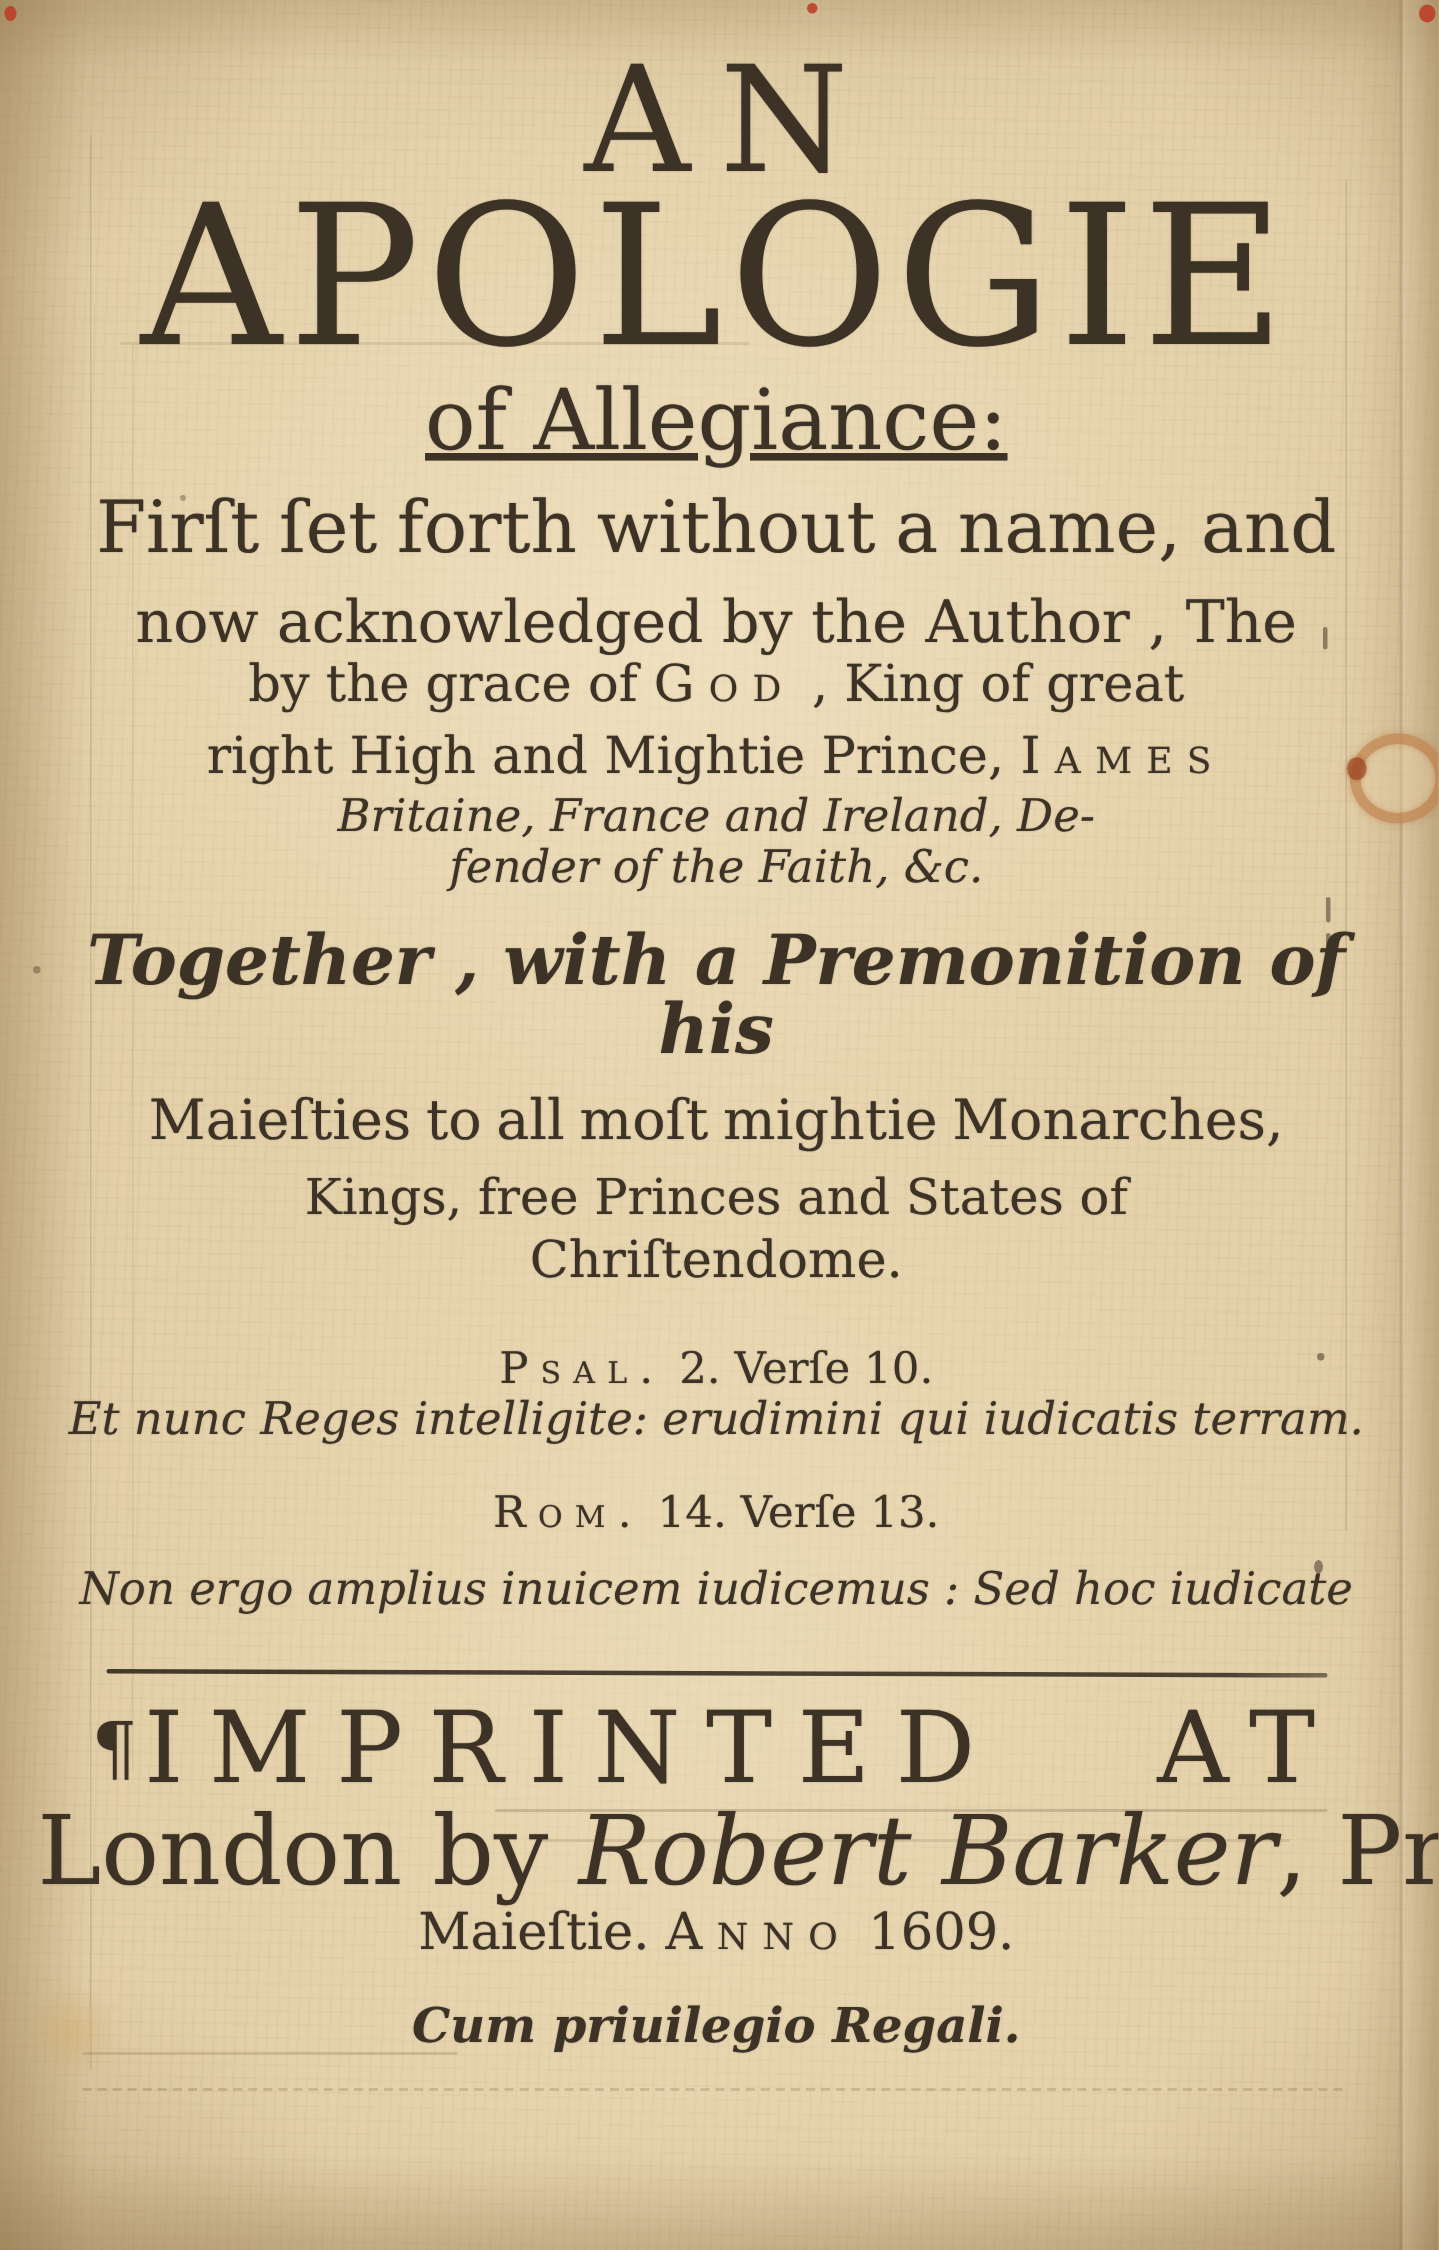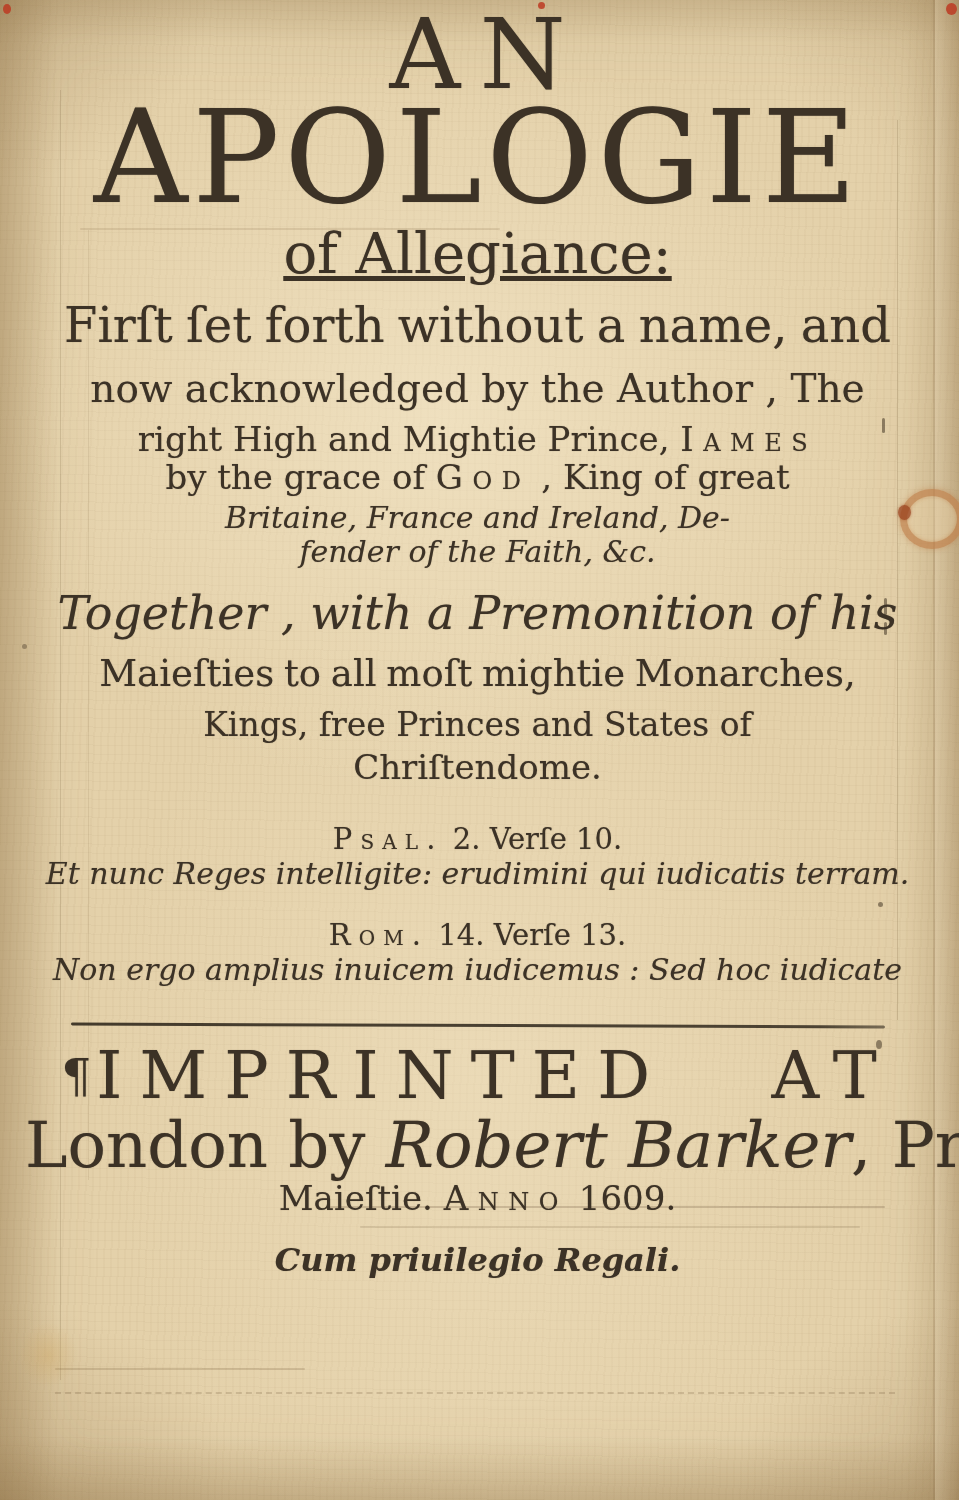--- a/index.html
+++ b/index.html
@@ -24,51 +24,51 @@
       linear-gradient(180deg, rgba(146,114,70,.16), rgba(146,114,70,0) 42px),
       repeating-linear-gradient(92deg, rgba(158,128,84,.05) 0 2px, rgba(0,0,0,0) 2px 7px),
       repeating-linear-gradient(1deg, rgba(120,95,60,.045) 0 1px, rgba(0,0,0,0) 1px 9px);
     box-shadow:inset 0 0 90px rgba(120,92,52,.28);
   }
   .textcol{
     position:absolute;left:25px;top:0;width:905px;
     text-align:center;line-height:1;
   }
   .ln{text-shadow:0 0 1px rgba(60,50,38,.45);}
-  .t-an        {font-size:98px;  margin-top:5px; letter-spacing:.20em; padding-left:.2em;}
+  .t-an        {font-size:98px;  margin-top:32px; letter-spacing:.20em; padding-left:.2em;}
   .t-apologie  {font-size:130px; margin-top:-11px; letter-spacing:.035em;}
   .t-oath      {font-size:66px;  margin-top:15px; letter-spacing:.17em; word-spacing:.32em; padding-left:.17em;}
   .t-alleg     {font-size:56px;  margin-top:4px;text-decoration:underline;}
   .s1{font-size:48px; margin-top:19px; word-spacing:-2px;}
   .s2{font-size:39px; margin-top:20px;}
   .s3{font-size:34px; margin-top:14px;}
   .s4{font-size:34px; margin-top:4px;}
   .s5{font-size:30px; margin-top:9px;}
   .s6{font-size:30px; margin-top:4px;}
   .p1{font-size:46px; margin-top:23px;}
   .p2{font-size:37px; margin-top:19px; word-spacing:-2px;}
   .p3{font-size:33px; margin-top:16px;}
   .p4{font-size:34px; margin-top:9px;}
   .vref1{font-size:29px; margin-top:41px;}
   .vtx1 {font-size:30px; margin-top:5px;}
   .vref2{font-size:29px; margin-top:32px;}
-  .vtx2 {font-size:30px; margin-top:5px;}
+  .vtx2 {font-size:30px; margin-top:22px;}
   .vtx3 {font-size:30px; margin-top:5px;}
   .rule{
     height:3px;margin:39px auto 0 auto;width:814px;
     background:linear-gradient(90deg, rgba(50,42,30,.9), rgba(50,42,30,.85) 92%, rgba(50,42,30,.6));
     border-radius:2px;transform:rotate(.2deg);
   }
   .i1{font-size:66px; margin-top:16px; letter-spacing:.26em; word-spacing:1.0em; white-space:nowrap;}
   .i2{font-size:64px; margin-top:4px; white-space:nowrap;}
   .i3{font-size:36px; margin-top:18px;}
   .i4{font-size:34px; margin-top:4px;}
   .colo{font-size:32px; margin-top:29px; font-weight:bold;}
   .it{font-style:italic;}
-  .bold{font-weight:normal;}
+  .bold{font-weight:bold;}
   .sc{font-variant:small-caps; letter-spacing:.28em;}
   .pilcrow{font-size:.72em; letter-spacing:0; vertical-align:6px; margin-right:.1em;}
   
   .vline{position:absolute;width:1px;background:rgba(110,85,50,.18);}
   .vl-a{left:60px;top:90px;height:1290px;}
   .vl-b{left:88px;top:230px;height:950px;background:rgba(110,85,50,.11);}
   .vl-c{left:897px;top:120px;height:900px;background:rgba(110,85,50,.20);}
   .crease{position:absolute;left:933px;top:0;width:2px;height:1500px;background:rgba(120,95,60,.18);}
   .edge-strip{position:absolute;left:935px;top:0;width:24px;height:1500px;
     background:linear-gradient(90deg, rgba(235,220,190,.30), rgba(150,120,80,.12));}
@@ -131,22 +131,22 @@
   <div class="corner-stain"></div>
 
   <div class="textcol">
 
     <div class="ln t-an">AN</div>
     <div class="ln t-apologie">APOLOGIE</div>
     <div class="ln t-alleg">of Allegiance:</div>
 
     <div class="ln s1">Firſt ſet forth without a name, and</div>
     <div class="ln s2">now acknowledged by the Author , The</div>
+    <div class="ln s4"><span>by the grace of </span><span class="sc">God</span><span> , King of great</span></div>
     <div class="ln s3"><span>right High and Mightie Prince, </span><span class="sc">Iames</span></div>
-    <div class="ln s4"><span>by the grace of </span><span class="sc">God</span><span> , King of great</span></div>
     <div class="ln s5 it">Britaine, France and Ireland, De-</div>
     <div class="ln s6 it">fender of the Faith, &amp;c.</div>
 
     <div class="ln p1 it bold">Together , with a Premonition of his</div>
     <div class="ln p2">Maieſties to all moſt mightie Monarches,</div>
     <div class="ln p3">Kings, free Princes and States of</div>
     <div class="ln p4">Chriſtendome.</div>
 
     <div class="ln vref1"><span class="sc">Psal.</span><span> 2. </span><span>Verſe 10.</span></div>
     <div class="ln vtx1 it">Et nunc Reges intelligite: erudimini qui iudicatis terram.</div>

